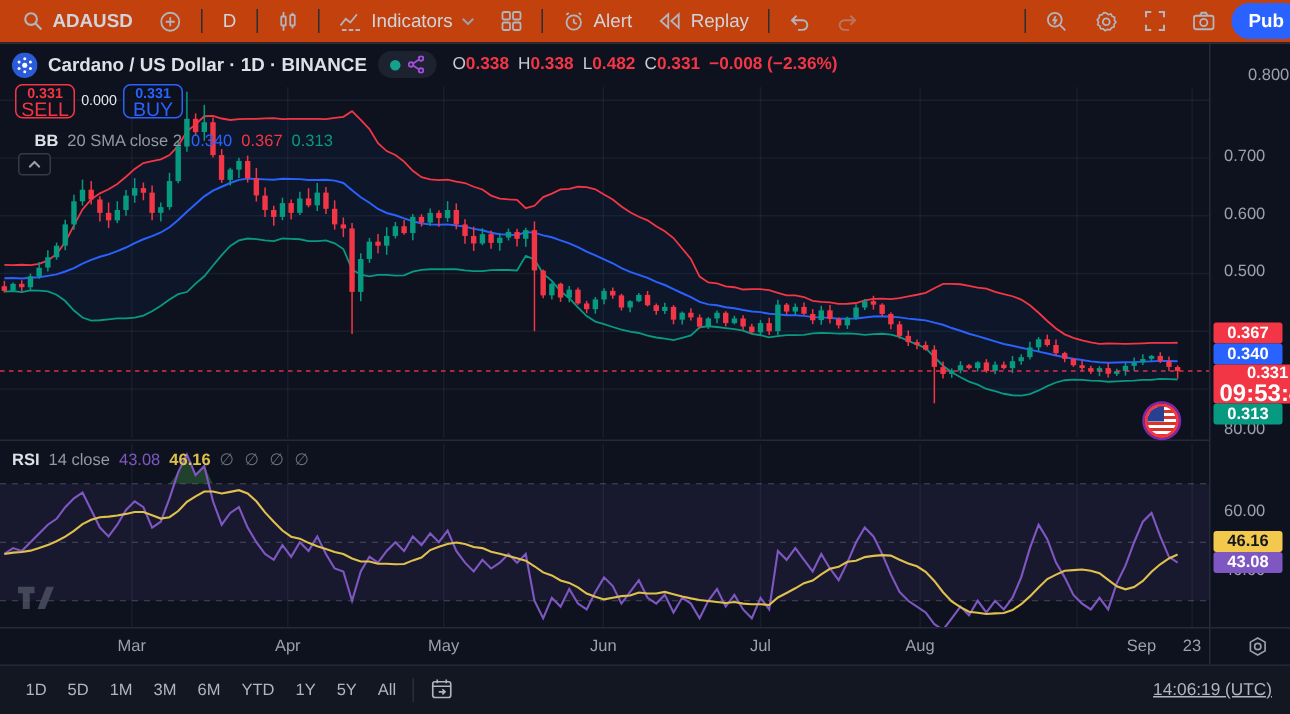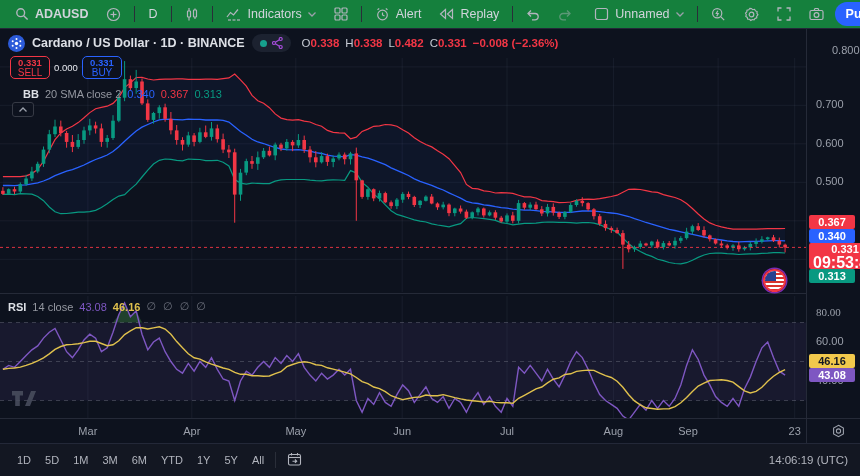--- a/index.html
+++ b/index.html
@@ -5,21 +5,21 @@
   * { margin:0; padding:0; box-sizing:border-box; }
   html,body { background:#06080d; }
   .app {
     position:relative; width:860px; height:476px; overflow:hidden;
     background:#0d121e; font-family:"Liberation Sans", sans-serif;
     color:#d1d4dc; -webkit-font-smoothing:antialiased;
   }
   
   .topbar {
     position:absolute; left:0; top:0; width:860px; height:29px;
-    background:#15803d; border-bottom:1px solid #232838;
+    background:#c2410c; border-bottom:1px solid #232838;
     display:flex; align-items:center; padding:0 8px; gap:4px; z-index:30;
   }
   .tbtn { display:inline-flex; align-items:center; gap:6px; padding:3px 7px;
     border-radius:4px; color:#d1d4dc; font-size:12.5px; cursor:pointer; white-space:nowrap; }
   .tbtn .ic { display:inline-flex; color:#b2b5be; }
   .tbtn.bold { font-weight:bold; }
   .vdiv { width:1px; height:16px; background:#2a2e39; margin:0 2px; flex:0 0 auto; }
   .spacer { flex:1; }
   .dim { opacity:.45; }
   .pub-btn { background:#2962ff; color:#fff; font-size:12.5px; font-weight:bold;
@@ -51,21 +51,21 @@
   .sym-row { position:absolute; left:8px; top:5px; display:flex; align-items:center; gap:7px;
     z-index:10; font-size:12.5px; font-weight:bold; color:#dde0e6; }
   .sym-row .pill { display:inline-flex; align-items:center; gap:5px; background:#1c2230;
     border-radius:9px; padding:3px 8px; cursor:pointer; }
   .dot-green { width:7px; height:7px; border-radius:50%; background:#16a08d; }
   .ohlc { display:flex; gap:6px; font-size:11.5px; font-weight:normal; color:#c7cbd4; margin-left:4px; }
   .ohlc b { font-weight:bold; color:#f23645; }
   .trade { position:absolute; left:10px; top:27px; display:flex; align-items:center; z-index:10; }
   .trade .box { width:40px; padding:1px 0; text-align:center; border-radius:5px; background:rgba(13,18,30,.75); cursor:pointer; }
   .trade .box .p { font-size:9.5px; font-weight:bold; line-height:10px; }
-  .trade .box .l { font-size:10px; line-height:9px; }
+  .trade .box .l { font-size:13px; line-height:9px; }
   .box.sell { border:1px solid #f23645; color:#f23645; }
   .box.buy  { border:1.5px solid #2962ff; color:#2962ff; margin-left:0; }
   .spread { width:32px; text-align:center; font-size:9.5px; color:#e6e8ee; }
   .ind-legend { position:absolute; left:8px; display:flex; gap:6px; align-items:center;
     font-size:11px; color:#9598a1; z-index:10; cursor:default; }
   .ind-legend .t { color:#dde0e6; font-weight:bold; }
   .bb-legend { top:59px;margin-left:15px; }
   .rsi-legend { top:271px;text-align:right; }
   .collapse-btn { position:absolute; left:12px; top:73px; width:22px; height:15px;
     border:1px solid #363a45; border-radius:3px; display:flex; align-items:center;
@@ -73,21 +73,21 @@
   .tv-logo { position:absolute; left:12px; top:362px; z-index:4; cursor:pointer; opacity:.85; }
   .event-marker { position:absolute; left:763px; top:240px; width:23px; height:23px; border-radius:50%;
     border:2px solid #f23645; overflow:hidden; z-index:8; cursor:pointer;
     background:repeating-linear-gradient(#fff 0 2px, #d8342c 2px 4px); box-shadow:0 0 0 1.5px #7b2bb3; }
   .event-marker .canton { position:absolute; left:0; top:0; width:11px; height:10px; background:#27408f; }
   
   .bottombar { position:absolute; left:0; top:443px; width:860px; height:33px;
     background:#131722; border-top:1px solid #232838; display:flex; align-items:center;
     padding:0 12px; gap:4px; z-index:30; font-size:11px; color:#b2b5be; }
   .range-btn { padding:4px 5px; border-radius:4px; cursor:pointer; }
-  .clock { margin-left:auto; font-size:11.5px; color:#b2b5be; cursor:pointer; }
+  .clock { margin-left:auto; font-size:11.5px; color:#b2b5be; cursor:pointer;text-decoration:underline; }
   .cardano-logo { width:17px; height:17px; flex:0 0 auto; }
 </style>
 </head>
 <body>
 
 <div class="app">
 
   <header class="topbar">
     <div class="tbtn bold">
       <span class="ic">
@@ -183,33 +183,20 @@
     </div>
     <div class="tbtn dim">
       <span class="ic">
         <svg width="14" height="13" viewBox="0 0 14 13" fill="none" stroke="#b2b5be" stroke-width="1.3">
             <path d="M11.5 5.5 H5 a3.2 3.2 0 0 0 0 6.4 H8"></path>
             <polyline points="9,2.5 12,5.5 9,8.5"></polyline>
           </svg>
       </span>
     </div>
     <div class="spacer"></div>
-    <div class="tbtn">
-      <span class="ic">
-        <svg width="15" height="14" viewBox="0 0 15 14" fill="none" stroke="#b2b5be" stroke-width="1.2">
-            <rect x="1.5" y="1.5" width="12" height="11" rx="2"></rect>
-          </svg>
-      </span>
-      <span>Unnamed</span>
-      <span class="ic">
-        <svg width="8" height="5" viewBox="0 0 8 5" fill="none" stroke="#9ba0ab" stroke-width="1.3">
-            <polyline points="0.5,0.5 4,4 7.5,0.5"></polyline>
-          </svg>
-      </span>
-    </div>
     <div class="vdiv"></div>
     <div class="tbtn">
       <span class="ic">
         <svg width="15" height="15" viewBox="0 0 15 15" fill="none" stroke="#b2b5be" stroke-width="1.2">
             <circle cx="6.2" cy="6.2" r="4.6"></circle>
             <line x1="9.7" y1="9.7" x2="13.2" y2="13.2"></line>
             <polyline points="6.8,3.8 5.3,6.5 7.2,6.5 5.7,9.2"></polyline>
           </svg>
       </span>
     </div>
@@ -640,31 +627,31 @@
         <span class="canton"></span>
       </div>
 
       <div class="time-axis" id="time-axis">
           <span class="time-label" style="left: 87.854px;">Mar</span>
           <span class="time-label" style="left: 191.828px;">Apr</span>
           <span class="time-label" style="left: 295.802px;">May</span>
           <span class="time-label" style="left: 402.194px;">Jun</span>
           <span class="time-label" style="left: 506.974px;">Jul</span>
           <span class="time-label" style="left: 613.366px;">Aug</span>
-          <span class="time-label" style="left: 688px; text-align: right;">Sep</span>
+          <span class="time-label" style="left: 761px; text-align: right;">Sep</span>
           <span class="time-label" style="left: 794.716px;">23</span>
         </div>
     </div>
 
     <div class="axis-col" id="axis-col">
         <div class="tick" style="top: 15px; margin-left: 16px;">0.800</div>
         <div class="tick" style="top: 69.3388px;">0.700</div>
         <div class="tick" style="top: 107.826px;">0.600</div>
         <div class="tick" style="top: 146.312px;">0.500</div>
-        <div class="tick" style="top: 277px; font-family: Liberation Serif, serif;">80.00</div>
+        <div class="tick" style="top: 251px;">80.00</div>
         <div class="tick" style="top: 305.994px; text-align: center;">60.00</div>
         <div class="tick" style="top: 344.971px;">40.00</div>
         <div class="badge" style="top: 186.355px; background: rgb(242, 54, 69); color: rgb(255, 255, 255);">0.367</div>
         <div class="badge" style="top: 200.355px; background: rgb(41, 98, 255); color: rgb(255, 255, 255);">0.340</div>
         <div class="badge two" style="top: 214.355px; background: rgb(242, 54, 69); color: rgb(255, 255, 255);">0.331<span class="sub">09:53:41</span></div>
         <div class="badge" style="top: 240.355px; background: rgb(8, 153, 129); color: rgb(255, 255, 255);">0.313</div>
         <div class="badge" style="top: 324.969px; background: rgb(242, 201, 76); color: rgb(19, 23, 34);">46.16</div>
         <div class="badge" style="top: 338.969px; background: rgb(126, 87, 194); color: rgb(255, 255, 255);">43.08</div>
       </div>
     <div class="axis-corner">

